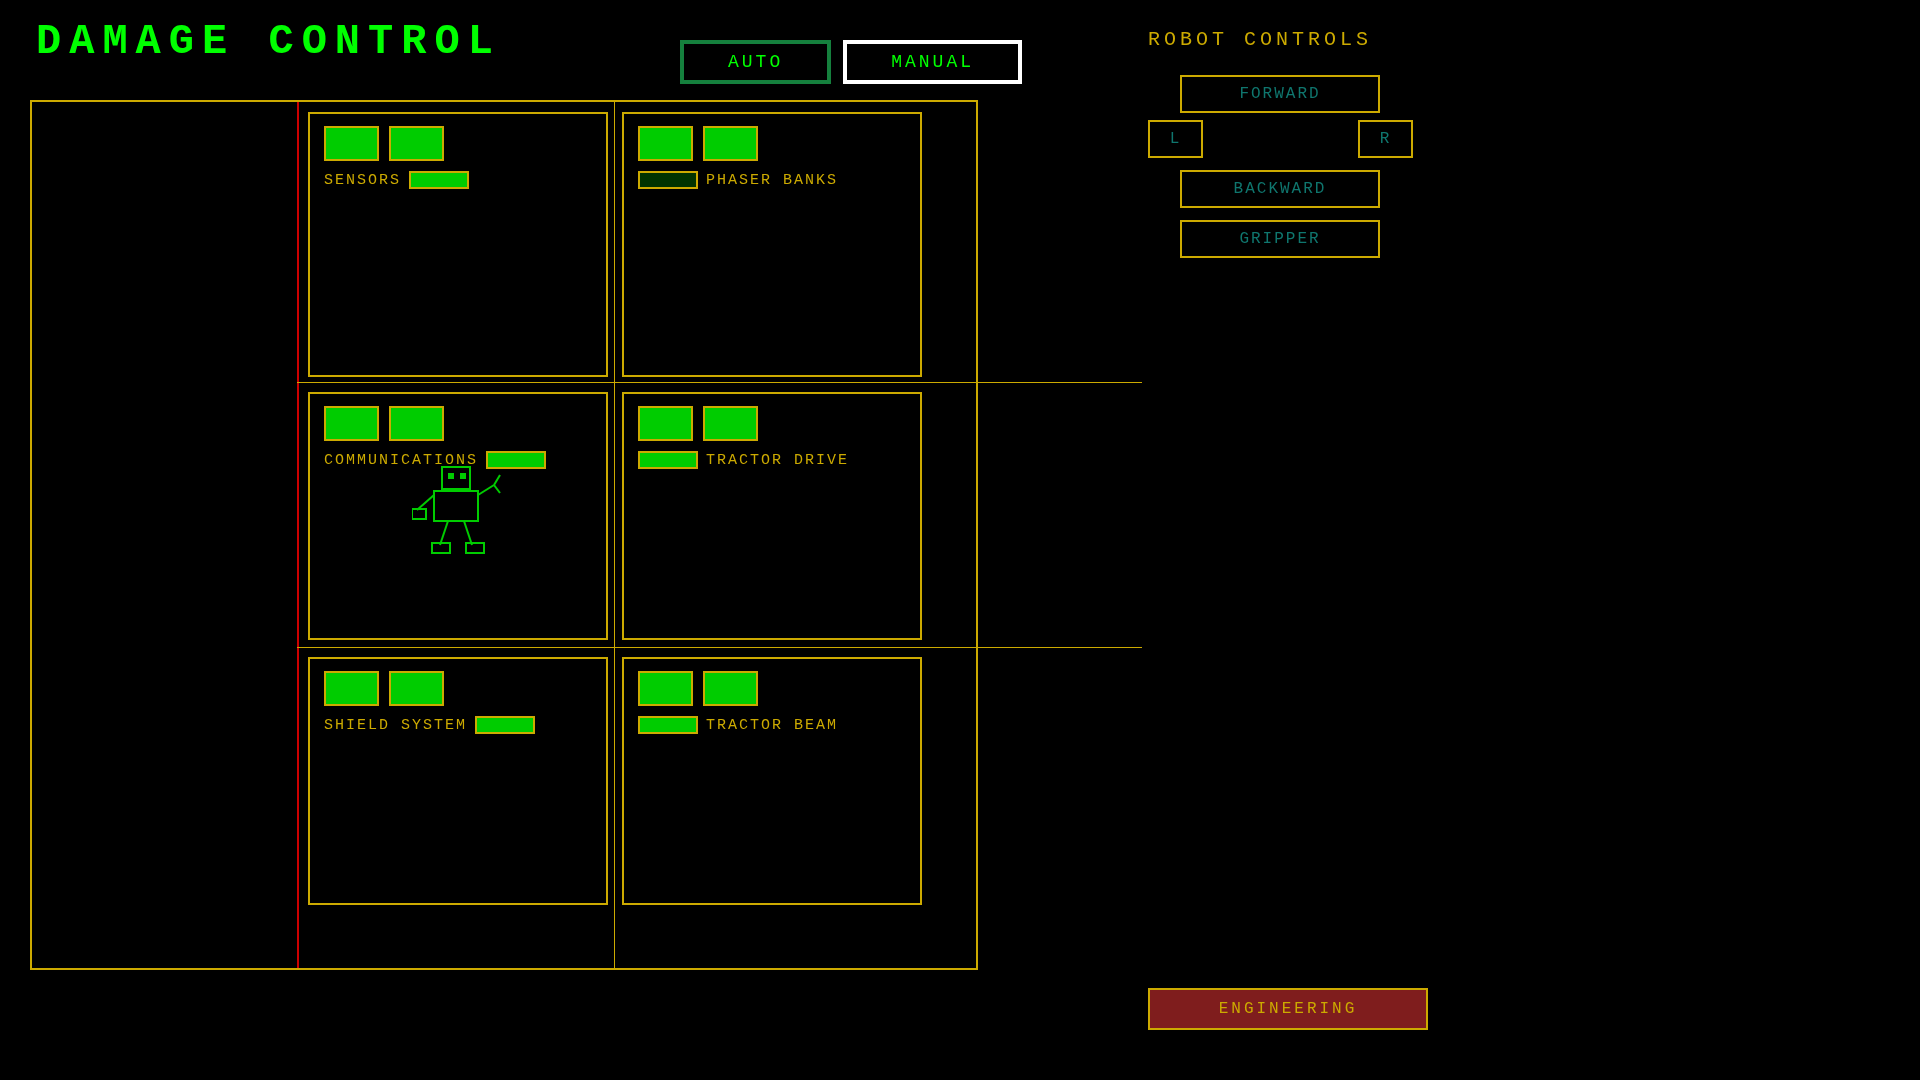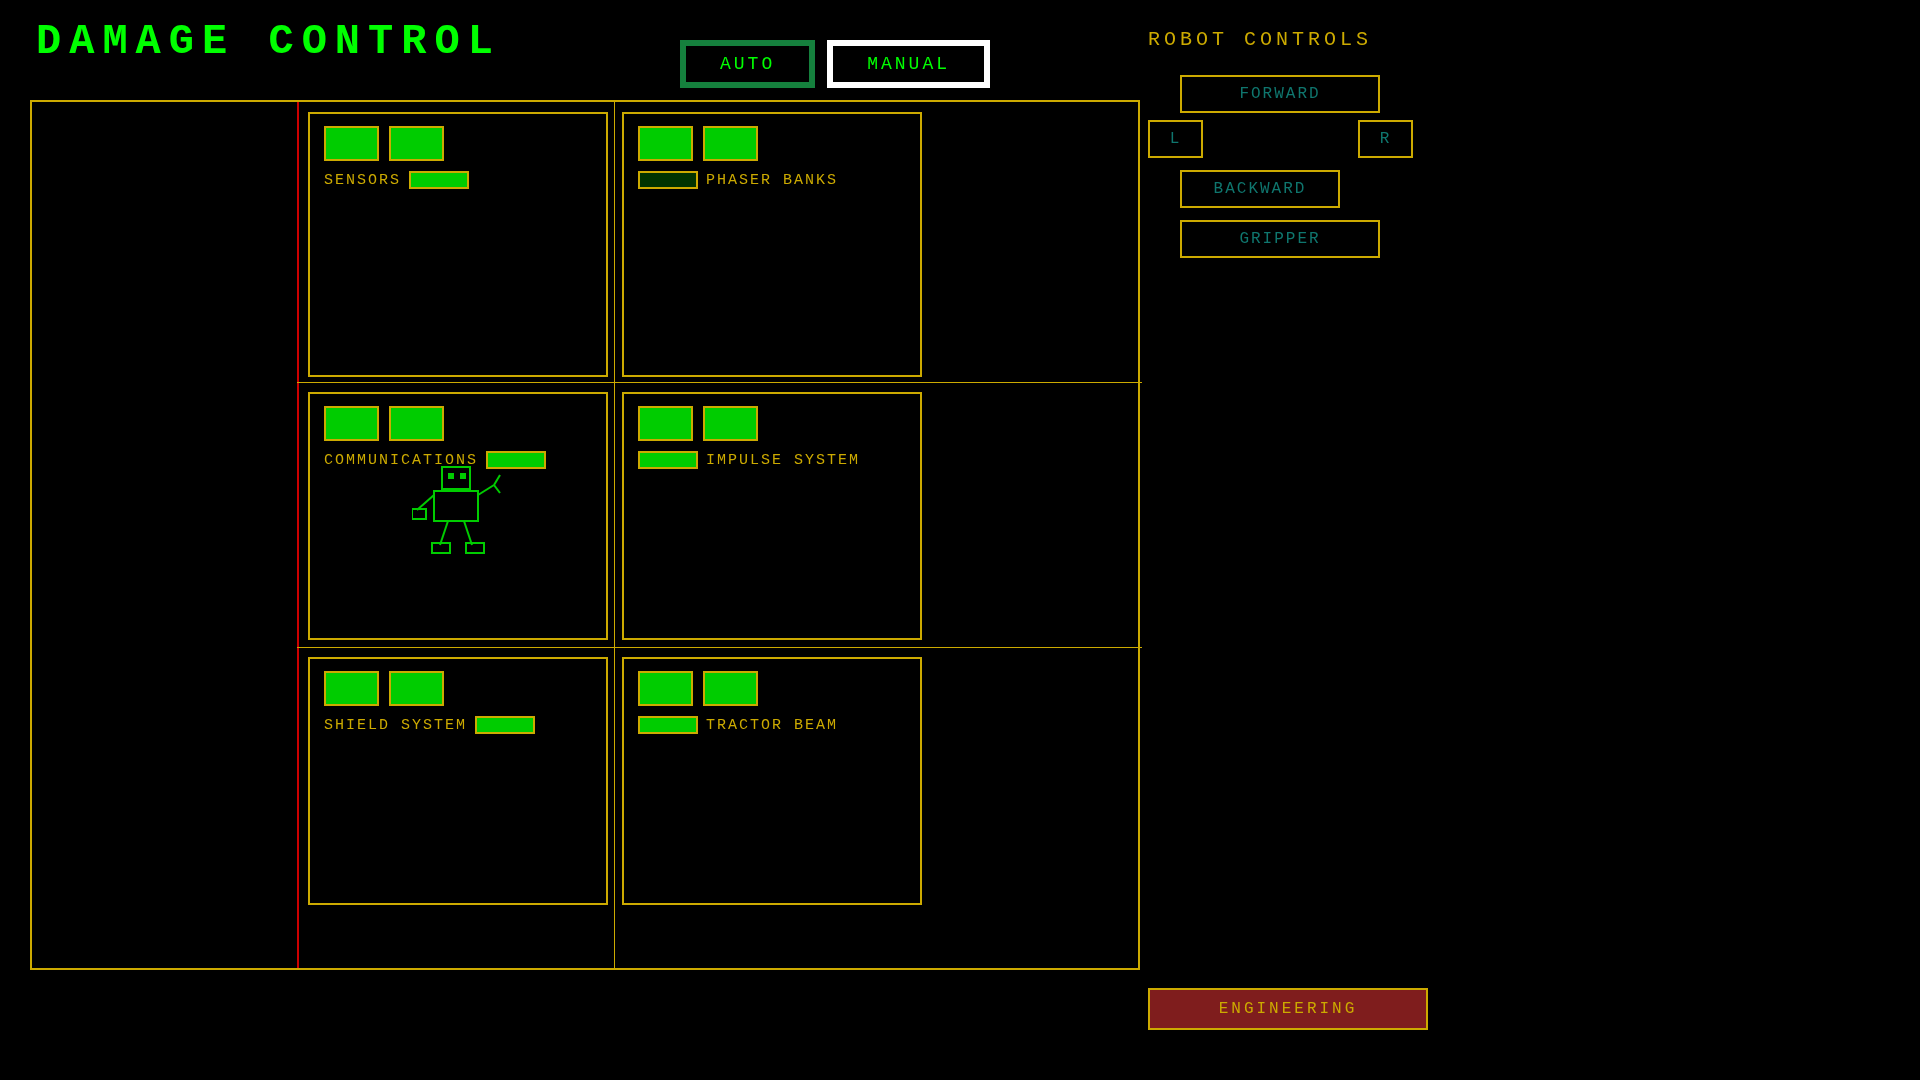--- a/index.html
+++ b/index.html
@@ -25,26 +25,26 @@
     
     .mode-buttons {
       position: absolute;
       top: 40px;
       left: 680px;
       display: flex;
       gap: 12px;
     }
     .mode-btn {
       background: #000;
-      border: 6px solid #15803d;
+      border: 4px solid #15803d;
       color: #00ff00;
       font-family: 'Courier New', Courier, monospace;
       font-size: 18px;
       letter-spacing: 3px;
-      padding: 8px 34px;
+      padding: 8px 44px;
       cursor: pointer;
     }
     .mode-btn.active {
       border-color: #ffffff;
     }
 
     
     .robot-controls-label {
       position: absolute;
       top: 28px;
@@ -80,21 +80,21 @@
     }
     .btn-r {
       top: 120px;
       left: 1358px;
       width: 55px;
       padding: 8px 0;
     }
     .btn-backward {
       top: 170px;
       left: 1180px;
-      width: 160px;
+      width: 200px;
       padding: 8px 0;
     }
     .btn-gripper {
       top: 220px;
       left: 1180px;
       width: 200px;
       padding: 8px 2px;
     }
 
     
@@ -112,21 +112,21 @@
       letter-spacing: 3px;
       cursor: pointer;
       text-align: center;
     }
 
     
     .main-container {
       position: absolute;
       top: 100px;
       left: 30px;
-      width: 1110px;
+      width: 948px;
       height: 870px;
       border: 2px solid #ccaa00;
     }
 
     
     .vertical-divider {
       position: absolute;
       top: 0;
       left: 265px;
       width: 2px;
@@ -296,21 +296,21 @@
     </svg>
   </div>
 
   <div class="station-panel" style="top:290px; left:590px; width:300px; height:248px;">
     <div class="monitor-group">
       <div class="monitor-screen"></div>
       <div class="monitor-screen"></div>
     </div>
     <div class="status-bar-row">
       <div class="status-bar active"></div>
-      <div class="station-label" style="margin-top:0;padding-left:0;">IMPULSE  SYSTEM</div>
+      <div class="station-label" style="margin-top:0;padding-left:0;">TRACTOR  DRIVE</div>
     </div>
   </div>
 
   <div class="station-panel" style="top:555px; left:590px; width:300px; height:248px;">
     <div class="monitor-group">
       <div class="monitor-screen"></div>
       <div class="monitor-screen"></div>
     </div>
     <div class="status-bar-row">
       <div class="status-bar active"></div>

